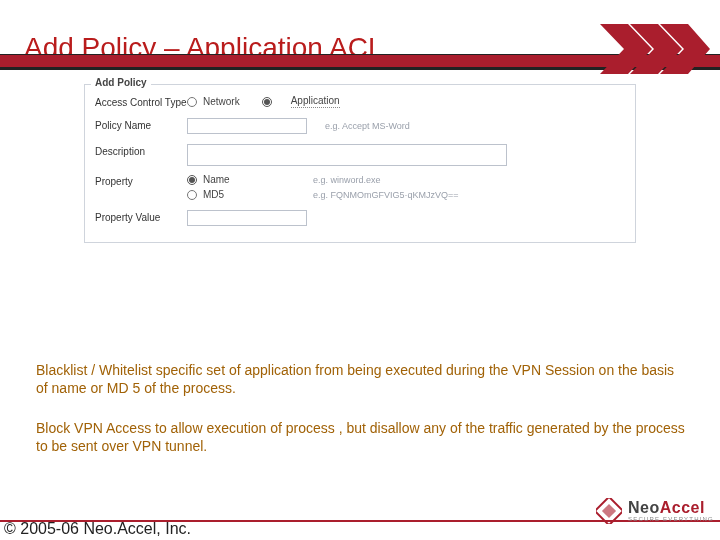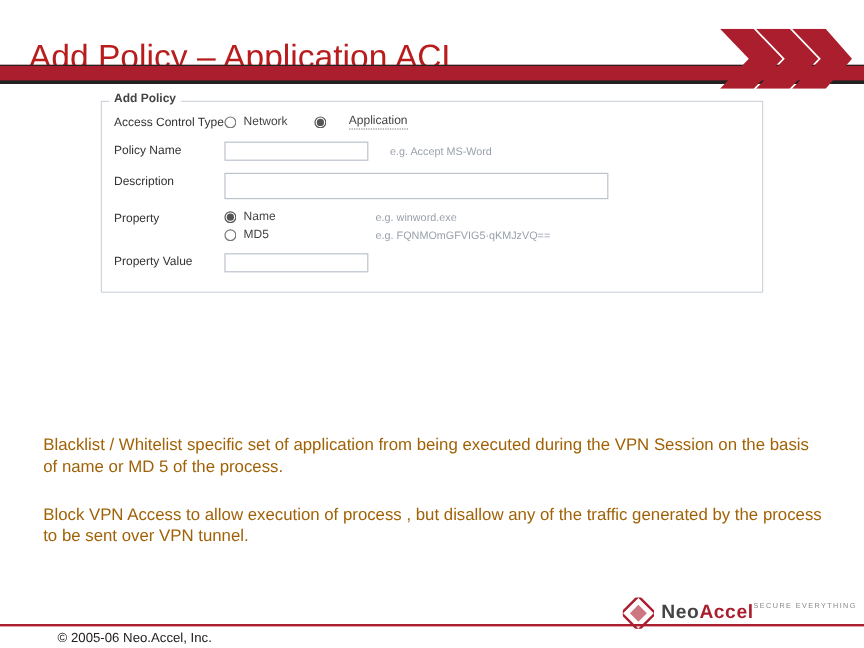--- a/index.html
+++ b/index.html
@@ -26,23 +26,23 @@
   .underline-sel { border-bottom: 1px dotted #888; padding-bottom: 1px; margin-left: 13px; }
   textarea.desc { width: 320px; height: 22px; border: 1px solid #bcc2cc; resize: none; font-size: 10px; }
 
   
   .body-text { position: absolute; left: 36px; width: 650px; font-size: 14px; line-height: 1.25; color: #a16207; }
   .p1 { top: 362px; }
   .p2 { top: 420px; }
 
   
   .footer-bar { position: absolute; left: 0; bottom: 18px; width: 720px; border-top: 2px solid #aa1e2d; }
-  .copyright { position: absolute; left: 4px; bottom: 2px; font-size: 11px; color: #222; margin-left: 44px; }
+  .copyright { position: absolute; left: 4px; bottom: 2px; font-size: 16px; color: #222; }
   .logo-wrap { position: absolute; right: 6px; bottom: 16px; display: flex; align-items: center; gap: 6px; }
-  .logo-text { display: flex; flex-direction: row; line-height: 1; }
+  .logo-text { display: flex; flex-direction: column; line-height: 1; }
   .logo-main { font-weight: bold; font-size: 16px; letter-spacing: 0.5px; }
   .logo-main .neo { color: #444; }
   .logo-main .accel { color: #aa1e2d; }
   .logo-tag { font-size: 6px; letter-spacing: 1.2px; color: #888; }
 </style>
 </head>
 <body>
 
 <div class="slide">
 

